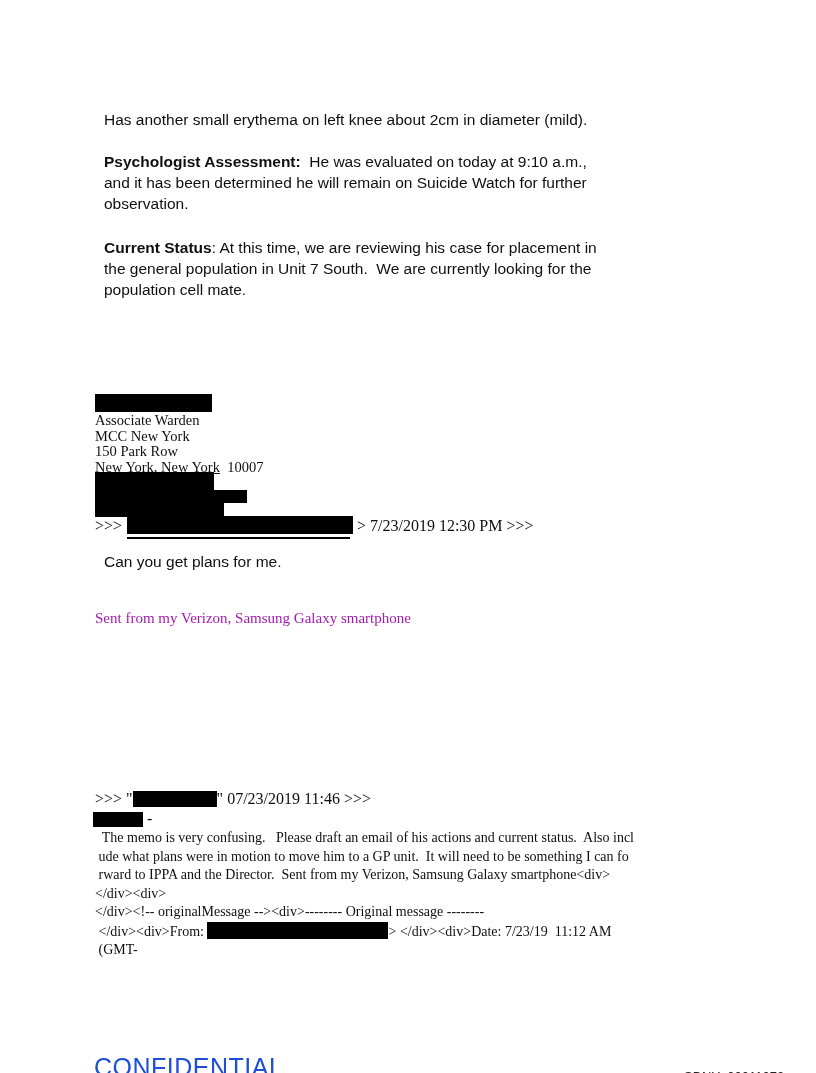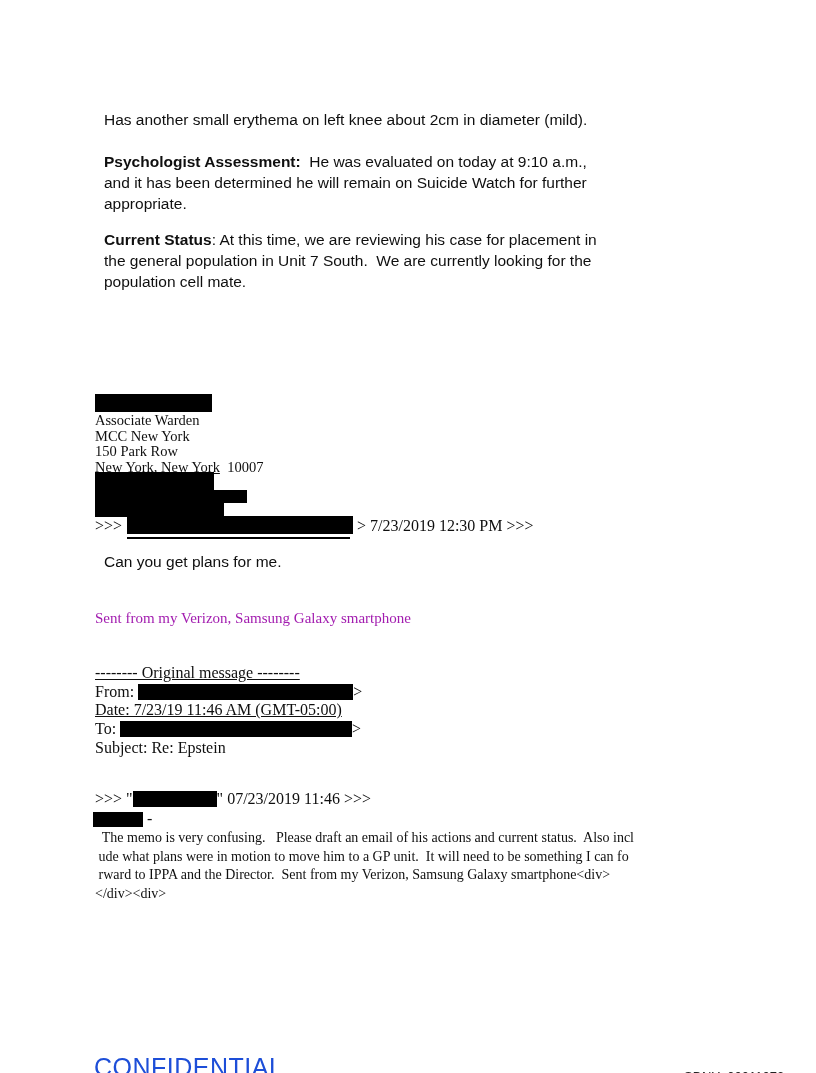--- a/index.html
+++ b/index.html
@@ -36,24 +36,24 @@
 </head>
 <body>
 
 <div class="page">
 
   <div class="abs sans memo-par pre" style="left:104px;top:97px;">Has another small erythema on left knee about 2cm in diameter (mild).</div>
 
   <div class="abs sans memo-par" style="left:104px;top:139px;">
     <div class="pre"><span class="b">Psychologist Assessment:</span><span>  He was evaluated on today at 9:10 a.m.,</span></div>
     <div class="pre">and it has been determined he will remain on Suicide Watch for further</div>
-    <div class="pre">appropriate.</div>
+    <div class="pre">observation.</div>
   </div>
 
-  <div class="abs sans memo-par" style="left:104px;top:217px;">
+  <div class="abs sans memo-par" style="left:104px;top:225px;">
     <div class="pre"><span class="b">Current Status</span><span>: At this time, we are reviewing his case for placement in</span></div>
     <div class="pre">the general population in Unit 7 South.  We are currently looking for the</div>
     <div class="pre">population cell mate.</div>
   </div>
 
   <div class="abs redact" style="left:95px;top:394px;width:117px;height:18px;"></div>
 
   <div class="abs serif" style="left:95px;top:413px;">
     <div class="sig-line">Associate Warden</div>
     <div class="sig-line">MCC New York</div>
@@ -69,36 +69,34 @@
 
   <div class="abs serif email-line pre" style="left:95px;top:517px;">&gt;&gt;&gt; </div>
   <div class="abs redact" style="left:127px;top:516px;width:226px;height:18px;"></div>
   <div class="abs redact" style="left:127px;top:537px;width:223px;height:2px;"></div>
   <div class="abs serif email-line pre" style="left:357px;top:517px;">&gt; 7/23/2019 12:30 PM &gt;&gt;&gt;</div>
 
   <div class="abs sans memo-par pre" style="left:104px;top:539px;">Can you get plans for me.</div>
 
   <div class="abs serif gray" style="left:95px;top:610px;font-size:15px;">Sent from my Verizon, Samsung Galaxy smartphone</div>
 
-  <div class="abs serif" style="left:95px;top:664px;">
-    <div class="email-line u pre">-------- Original message --------</div>
-    <div class="email-line pre"><span>From: </span><span class="redact-inline" style="width:215px;height:16px;"></span><span>&gt;</span></div>
-    <div class="email-line u pre">Date: 7/23/19 11:46 AM (GMT-05:00)</div>
-    <div class="email-line pre"><span>To: </span><span class="redact-inline" style="width:232px;height:16px;"></span><span>&gt;</span></div>
-    <div class="email-line pre">Subject: Re: Epstein</div>
-  </div>
 
   <div class="abs serif email-line pre" style="left:95px;top:790px;"><span>&gt;&gt;&gt; "</span><span class="redact-inline" style="width:84px;height:16px;"></span><span>" 07/23/2019 11:46 &gt;&gt;&gt;</span></div>
 
   <div class="abs serif email-line pre" style="left:93px;top:810px;"><span class="redact-inline" style="width:50px;height:15px;"></span><span> -</span></div>
 
   <div class="abs serif body-par" style="left:95px;top:829px;">
     <div class="pre">  The memo is very confusing.   Please draft an email of his actions and current status.  Also incl</div>
     <div class="pre"> ude what plans were in motion to move him to a GP unit.  It will need to be something I can fo</div>
     <div class="pre"> rward to IPPA and the Director.  Sent from my Verizon, Samsung Galaxy smartphone&lt;div&gt;</div>
     <div class="pre">&lt;/div&gt;&lt;div&gt;</div>
   </div>
 
+  <div class="abs serif body-par" style="left:95px;top:903px;">
+    <div class="pre">&lt;/div&gt;&lt;!-- originalMessage --&gt;&lt;div&gt;-------- Original message --------</div>
+    <div class="pre"><span> &lt;/div&gt;&lt;div&gt;From: </span><span class="redact-inline" style="width:181px;height:17px;"></span><span>&gt; &lt;/div&gt;&lt;div&gt;Date: 7/23/19  11:12 AM</span></div>
+    <div class="pre"> (GMT-</div>
+  </div>
 
   <div class="abs sans confidential" style="left:94px;top:1041px;">CONFIDENTIAL</div>
   <div class="abs sans bates" style="left:684px;top:1057px;">SDNY_00011072</div>
 
 </div>
 
 </body></html>

